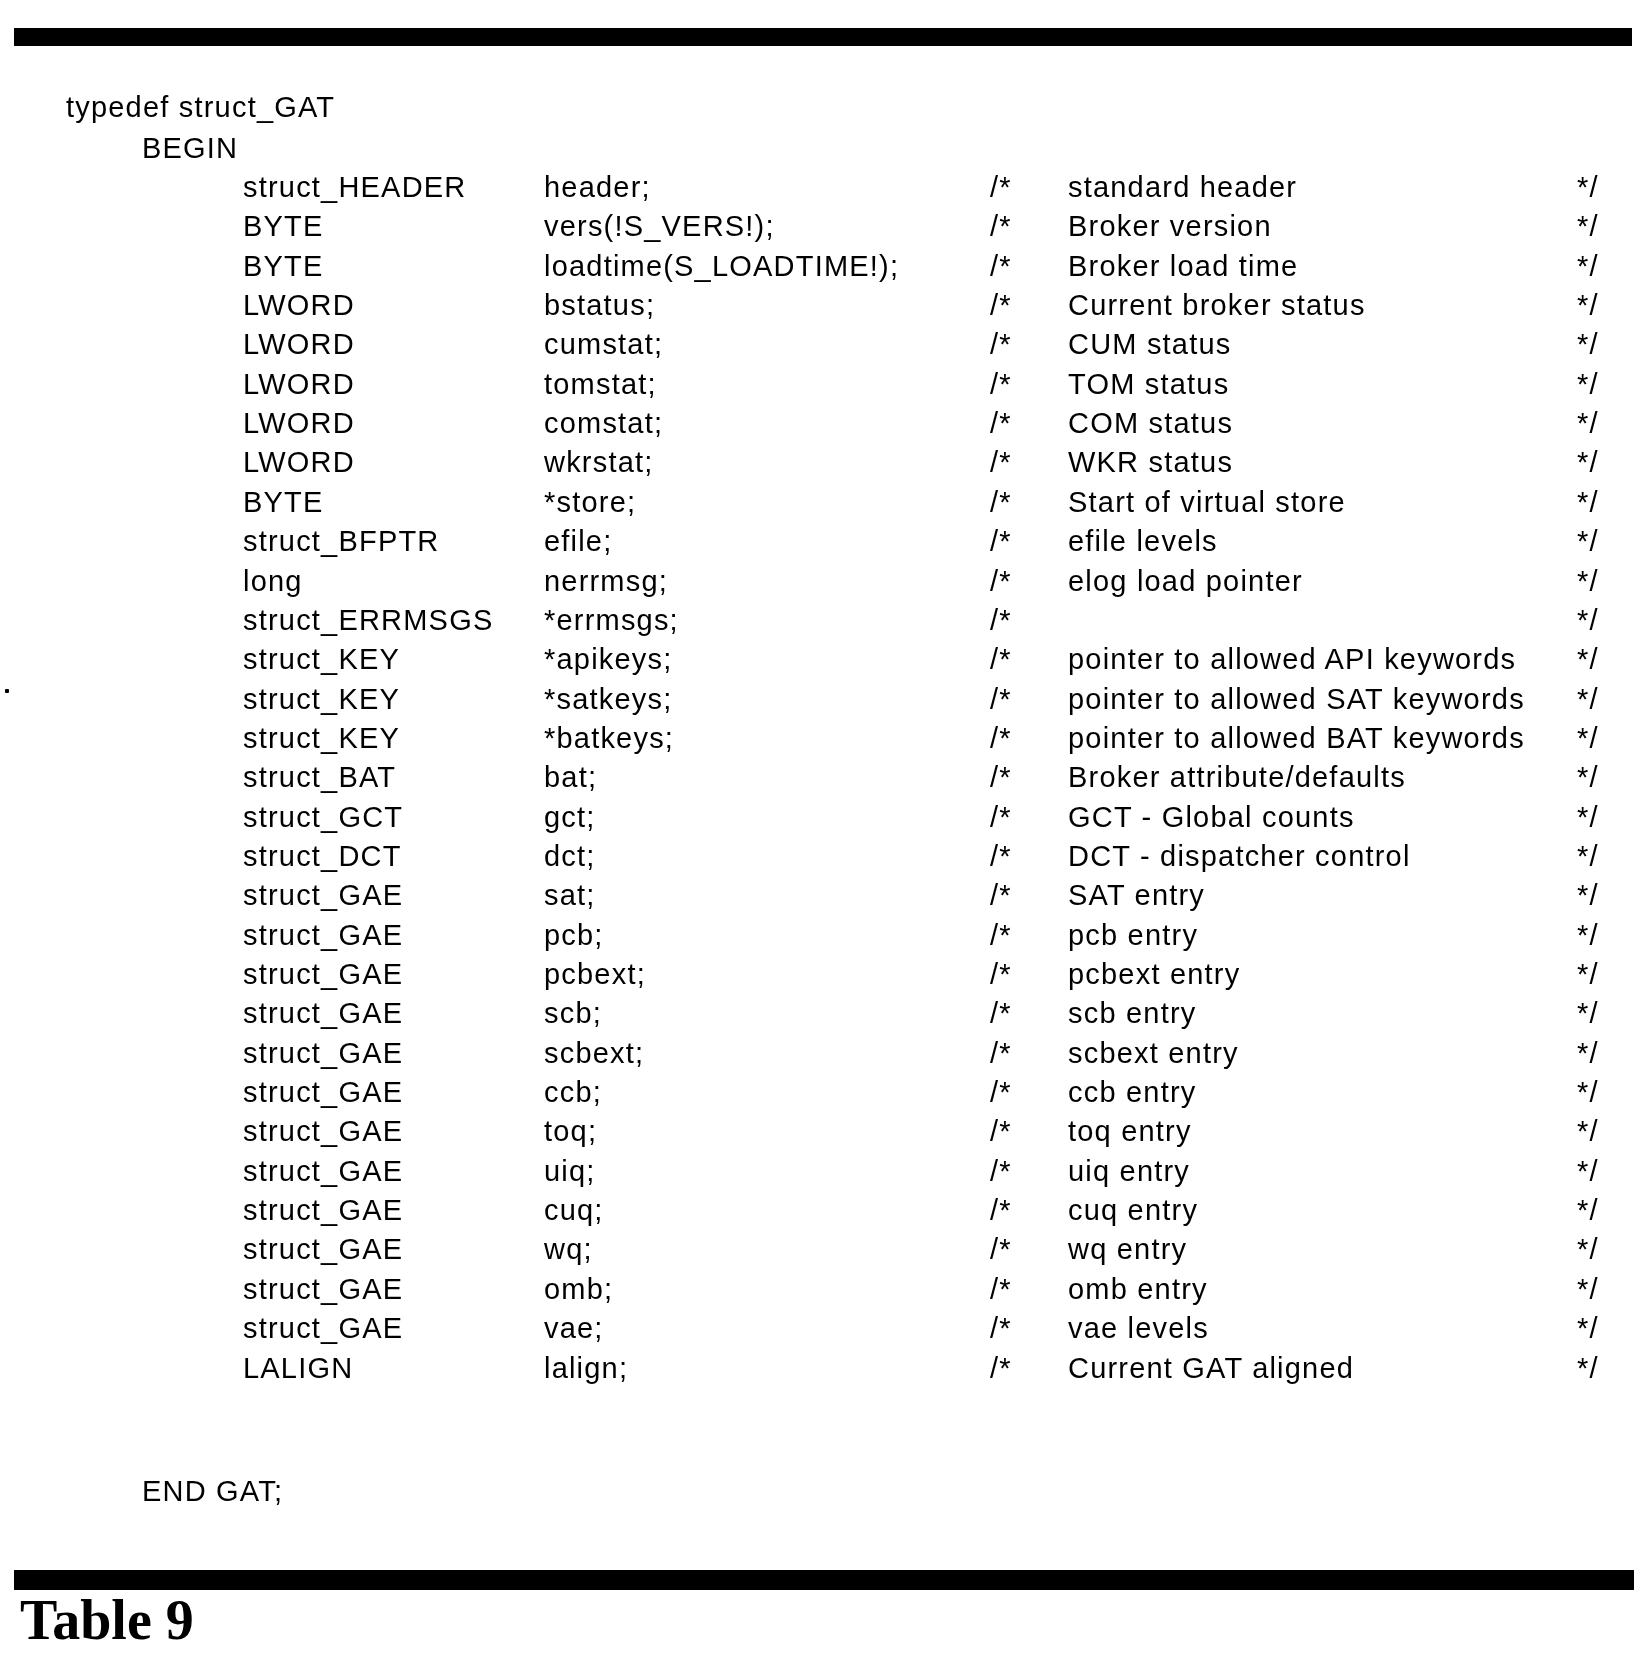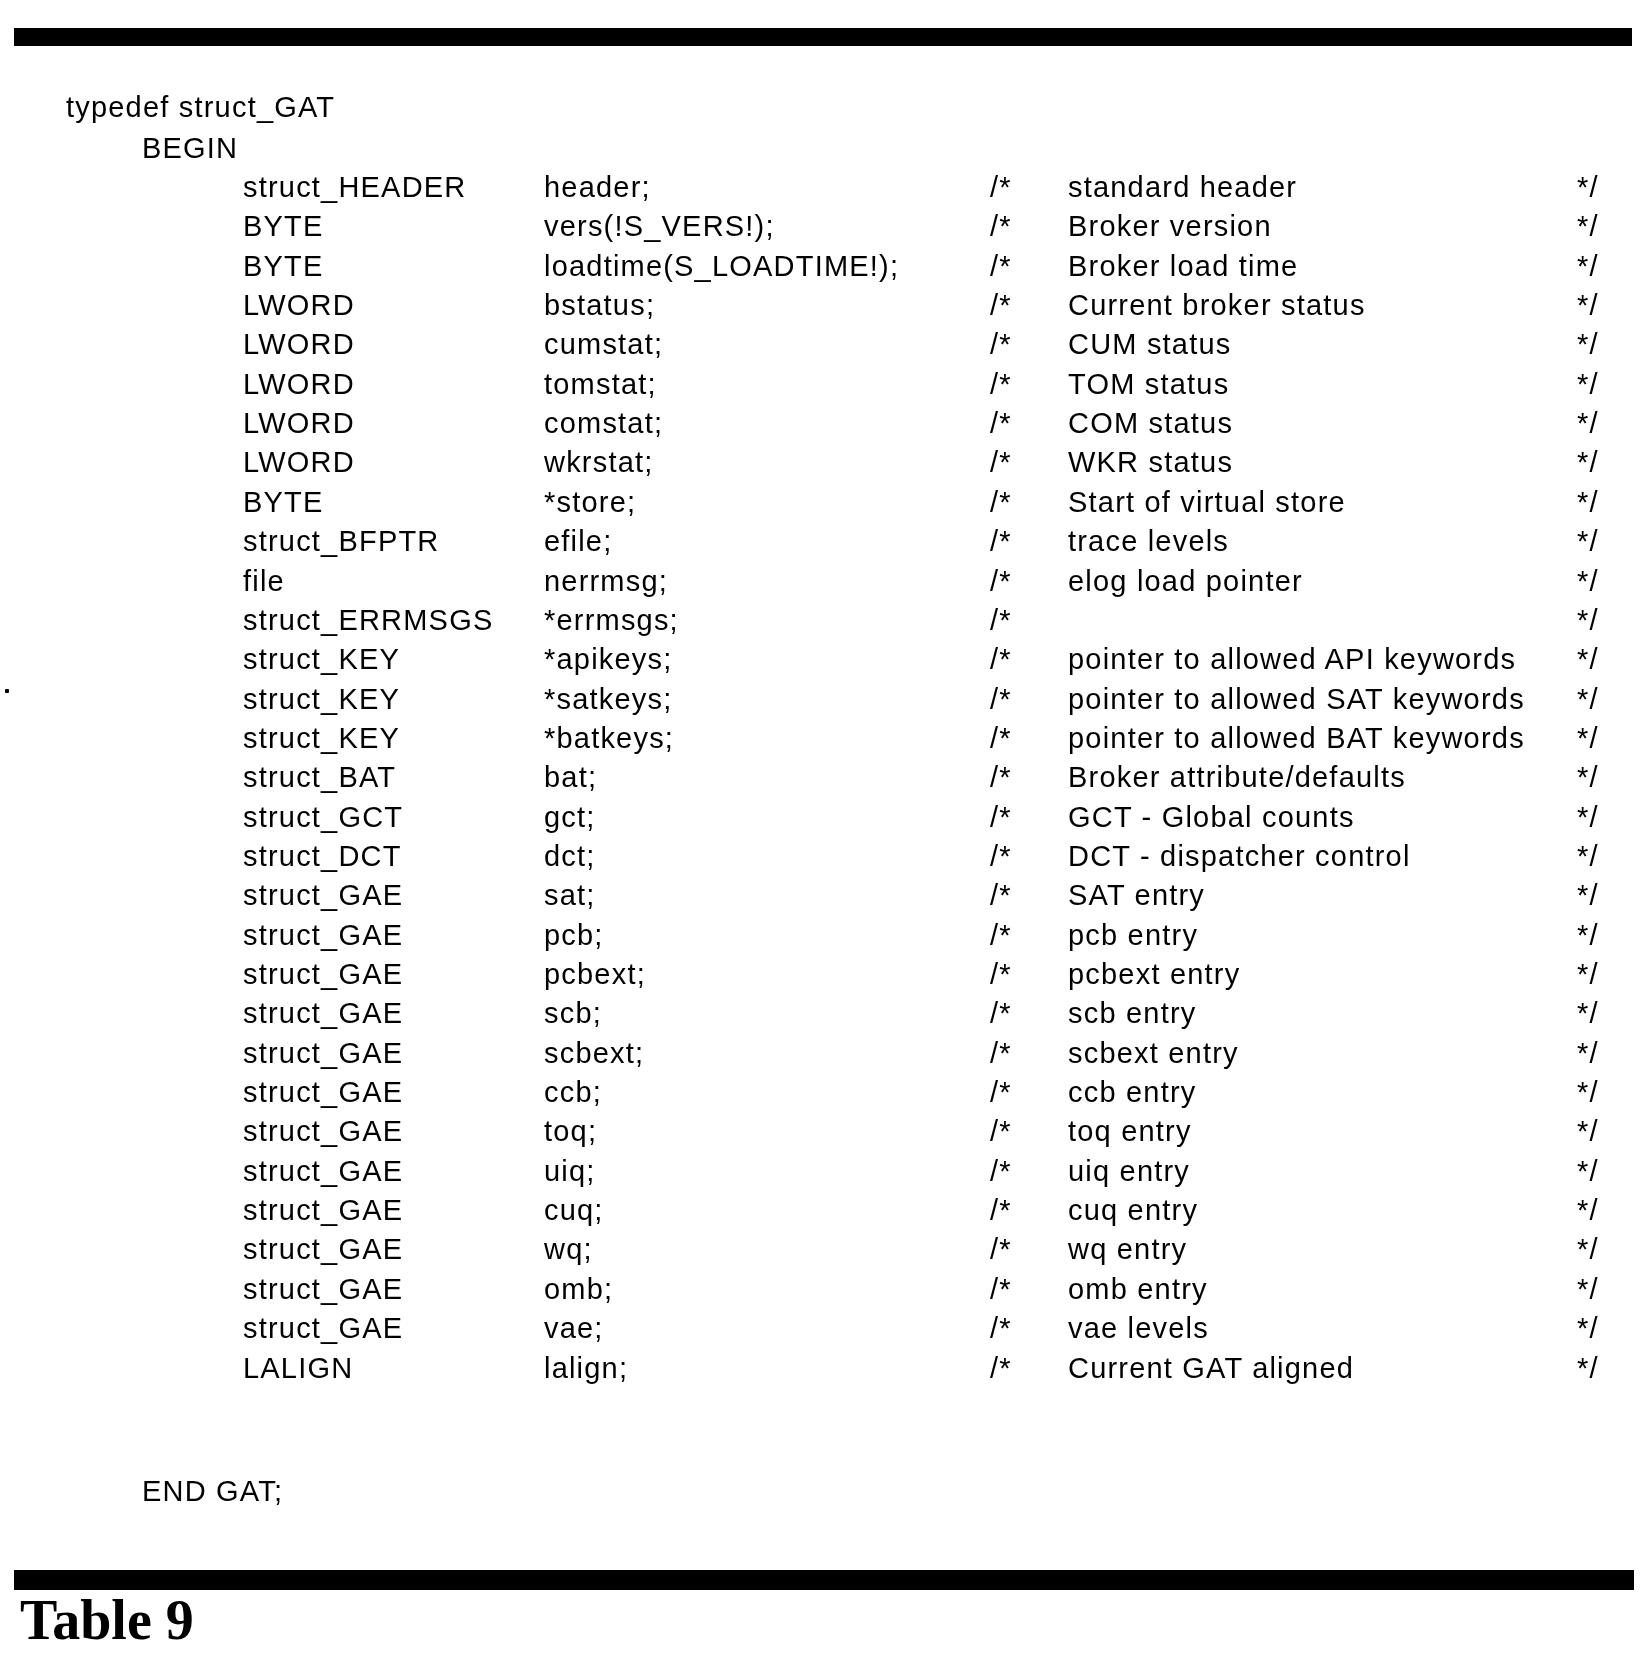--- a/index.html
+++ b/index.html
@@ -144,25 +144,25 @@
     <span class="type">BYTE</span>
     <span class="name">*store;</span>
     <span class="open">/*</span>
     <span class="comment">Start of virtual store</span>
     <span class="close">*/</span>
   </div>
       <div class="member" style="top: 524px; padding-left: 48px;">
     <span class="type">struct_BFPTR</span>
     <span class="name">efile;</span>
     <span class="open">/*</span>
-    <span class="comment">trace levels</span>
+    <span class="comment">efile levels</span>
     <span class="close">*/</span>
   </div>
       <div class="member" style="top: 564px;">
-    <span class="type">file</span>
+    <span class="type">long</span>
     <span class="name">nerrmsg;</span>
     <span class="open">/*</span>
     <span class="comment">elog load pointer</span>
     <span class="close">*/</span>
   </div>
       <div class="member" style="top: 603px;">
     <span class="type">struct_ERRMSGS</span>
     <span class="name">*errmsgs;</span>
     <span class="open">/*</span>
     <span class="close">*/</span>

